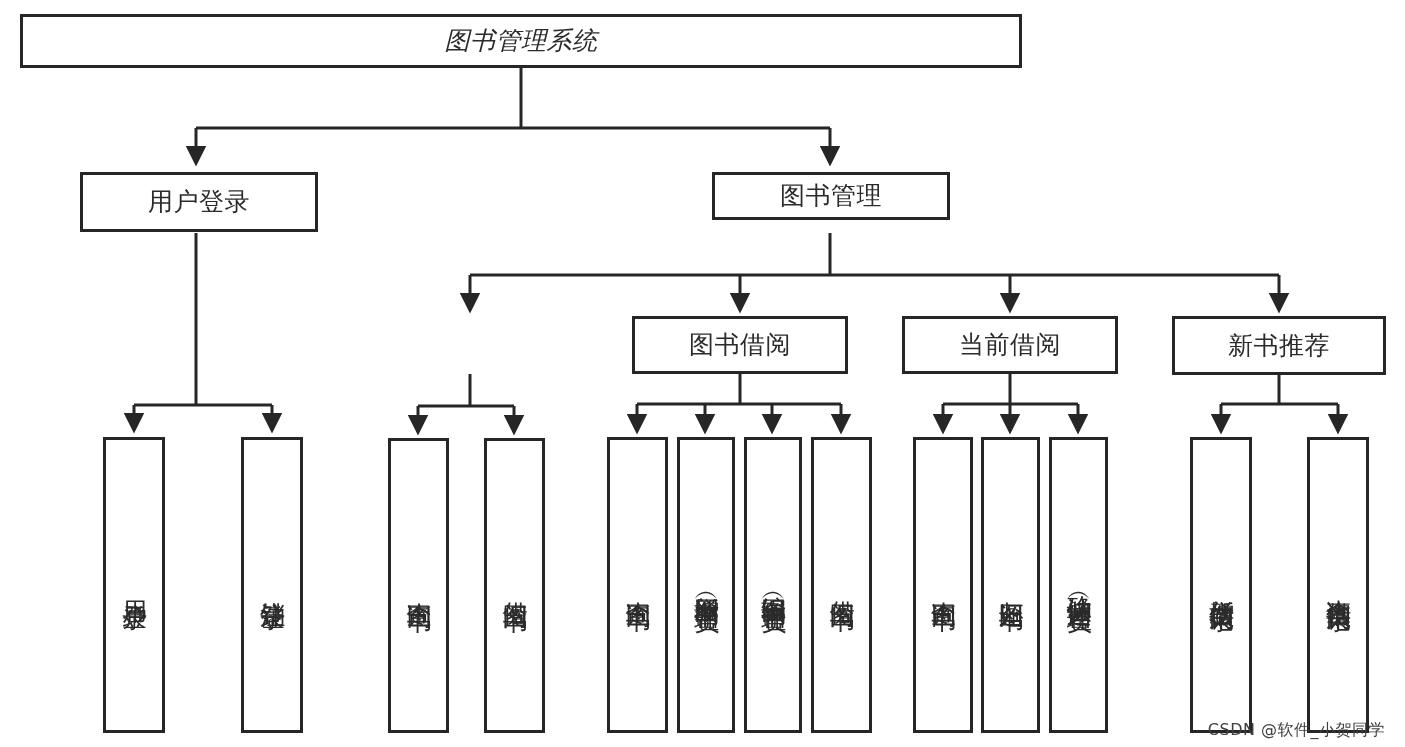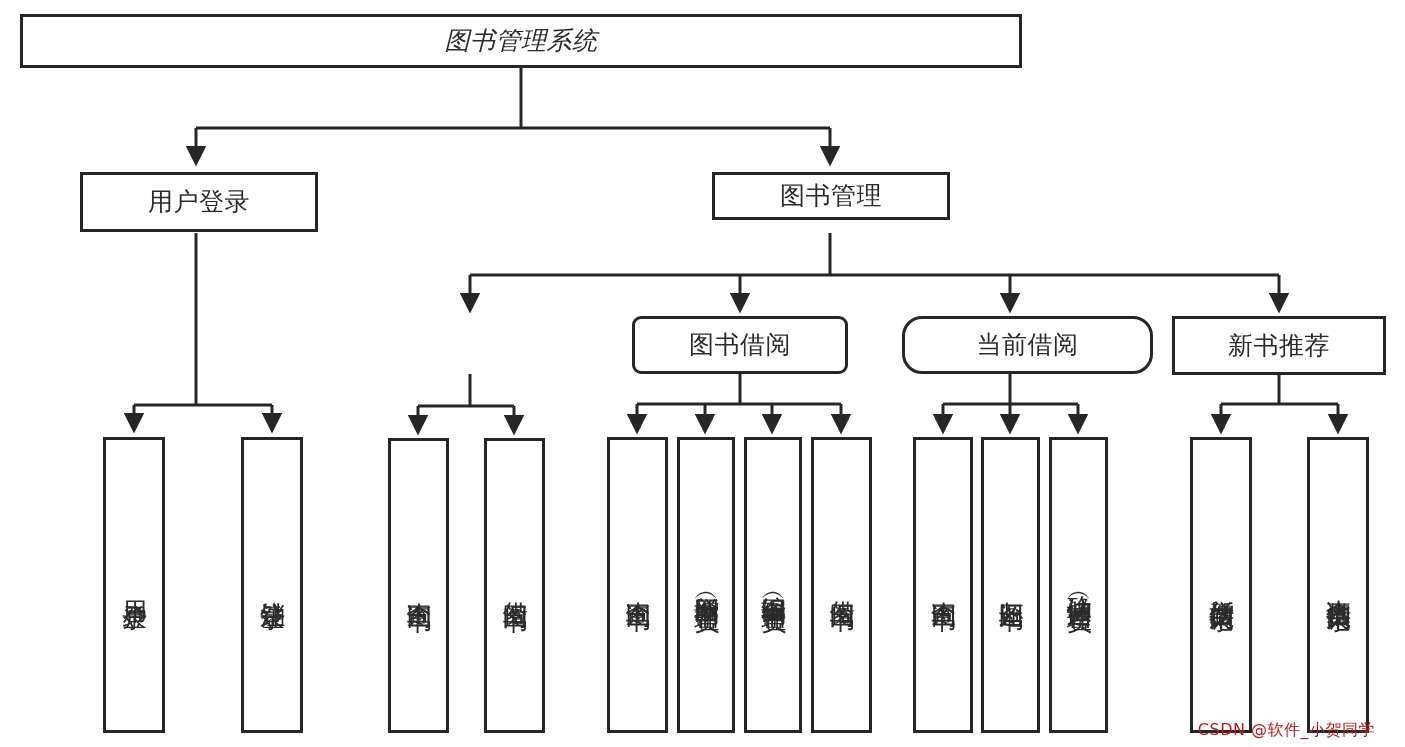--- a/index.html
+++ b/index.html
@@ -59,24 +59,24 @@
     writing-mode: vertical-rl;
     text-orientation: upright;
     font-size: 25px;
     line-height: 1.05;
     letter-spacing: 2px;
     white-space: normal;
     max-height: 100%;
   }
   #watermark {
     position: absolute;
-    right: 30px;
+    right: 20px;
     bottom: 6px;
     font-size: 16px;
-    color: #b91c1c;
+    color: #404040;
     letter-spacing: 0.5px;
     z-index: 5;
     white-space: nowrap;
   }
 </style>
 </head>
 <body>
 
 <div id="canvas">
 
@@ -136,25 +136,25 @@
 
   <div class="node h" style="left:80px; top:172px; width:238px; height:60px;">
     <span class="label">用户登录</span>
   </div>
 
   <div class="node h" style="left:712px; top:172px; width:238px; height:48px;">
     <span class="label">图书管理</span>
   </div>
 
 
-  <div class="node h" style="left:632px; top:316px; width:216px; height:58px;border-radius:9px;">
+  <div class="node h" style="left:632px; top:316px; width:216px; height:58px;">
     <span class="label">图书借阅</span>
   </div>
 
-  <div class="node h" style="left:902px; top:316px; width:251px; height:58px;border-radius:20px;">
+  <div class="node h" style="left:902px; top:316px; width:216px; height:58px;">
     <span class="label">当前借阅</span>
   </div>
 
   <div class="node h" style="left:1172px; top:316px; width:214px; height:59px;">
     <span class="label">新书推荐</span>
   </div>
 
   <div class="node v" style="left:103px; top:437px; width:62px; height:296px;">
     <span class="label">用户登录</span>
   </div>

